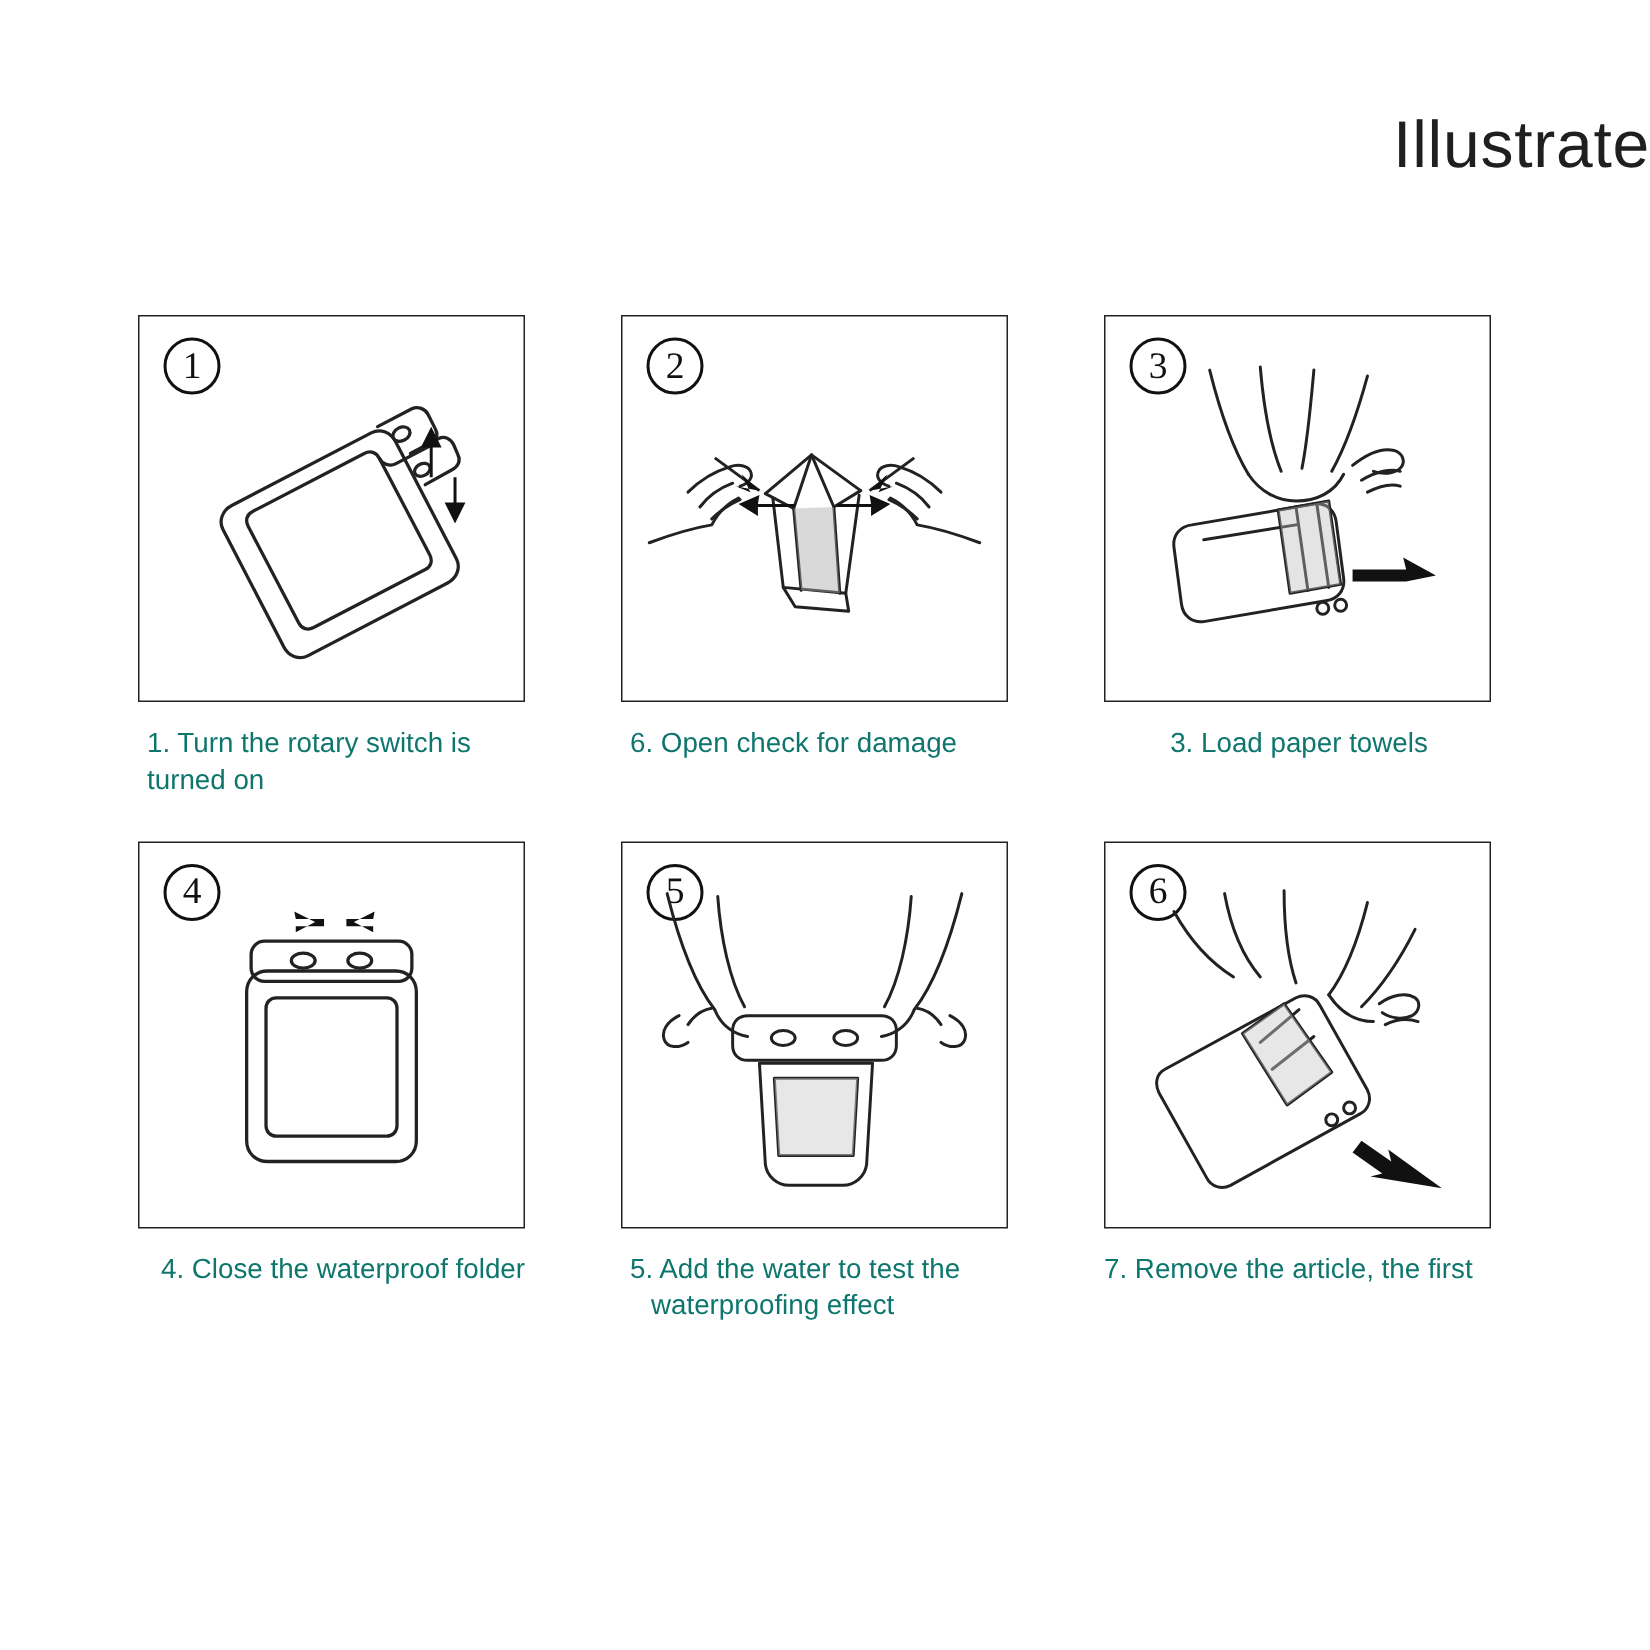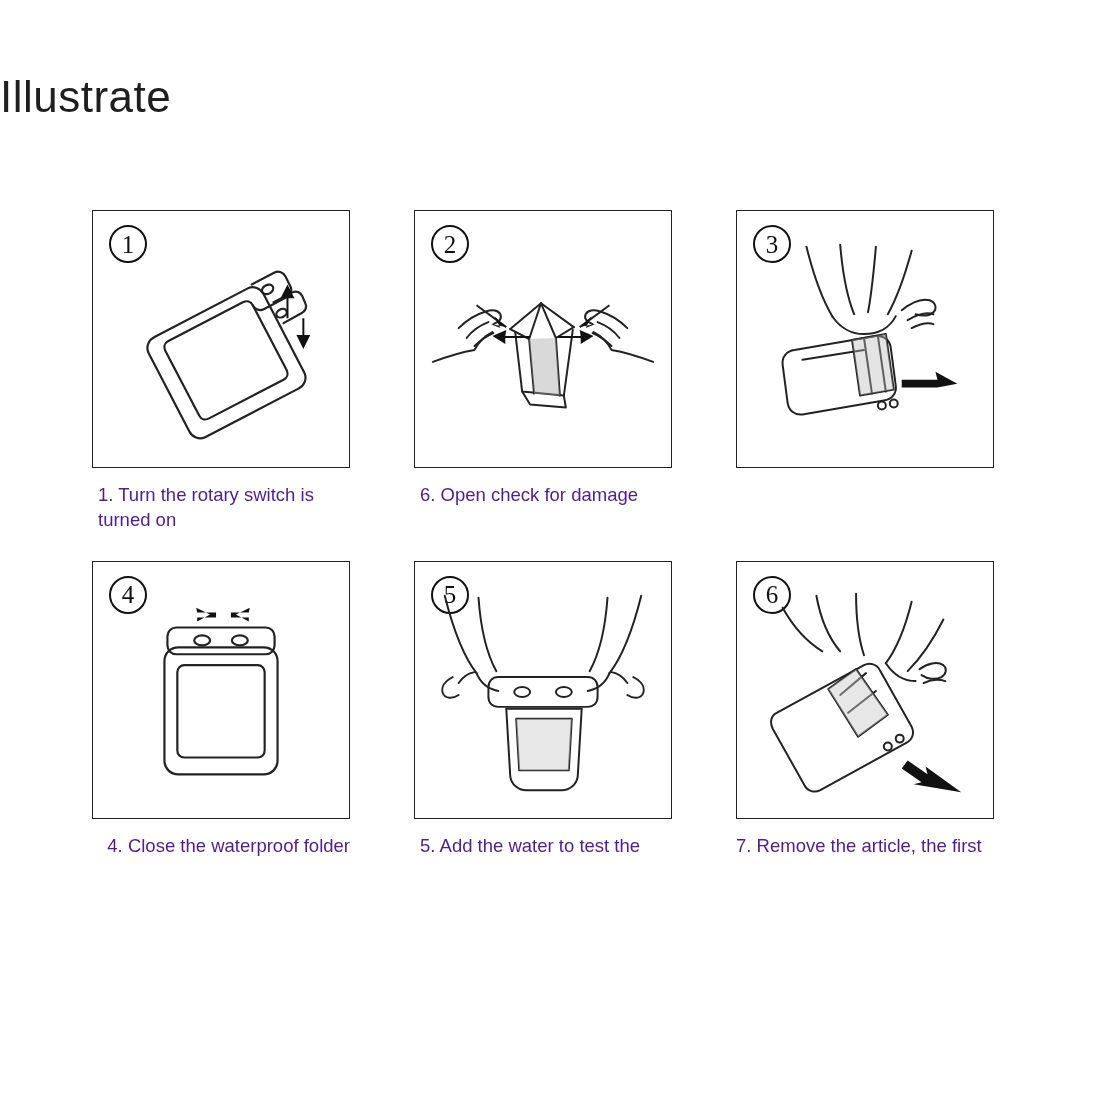--- a/index.html
+++ b/index.html
@@ -9,21 +9,21 @@
   }
   body {
     width: 1100px;
     height: 1100px;
     font-family: "Liberation Sans", sans-serif;
     color: #1a1a1a;
     position: relative;
     overflow: hidden;
   }
   .page-title {
-    text-align: left;
+    text-align: right;
     font-size: 44px;
     font-weight: 400;
     letter-spacing: 0.5px;
     margin: 0;
     padding-top: 72px;
     color: #1f1f1f;
   }
   .grid {
     position: absolute;
     top: 210px;
@@ -64,21 +64,21 @@
     box-sizing: border-box;
   }
   .art {
     position: absolute;
     inset: 0;
   }
   .step-caption {
     margin-top: 15px;
     font-size: 18.5px;
     line-height: 1.34;
-    color: #4c1d95;
+    color: #0f766e;
     text-align: center;
     padding: 0 2px;
   }
   .cap-indent {
     display: block;
   }
   
   .step[data-step="1"] .step-caption,
   .step[data-step="2"] .step-caption,
   .step[data-step="5"] .step-caption,
@@ -205,20 +205,24 @@
           <circle cx="158" cy="194" r="4"></circle>
         </g>
         <g fill="#bbb" opacity="0.4" stroke="none">
           <path d="M116,130 L150,124 L158,180 L124,186 Z"></path>
         </g>
         <g fill="#111" stroke="none">
           <path d="M222,174 L200,162 L202,170 L166,170 L166,178 L202,178 Z"></path>
         </g>
       </svg>
     </div>
+    <div class="step-caption">
+      <span>3. Load paper towels</span>
+      <span class="cap-indent"></span>
+    </div>
   </div>
 
   <div class="step" data-step="4">
     <div class="step-figure">
       <div class="step-number">4</div>
       <svg class="art" viewBox="0 0 258 258">
         <g fill="none" stroke="#222" stroke-width="2.2" stroke-linejoin="round" stroke-linecap="round">
 
           <path d="M86,86 L172,86 C180,86 186,92 186,100 L186,200 C186,208 180,214 172,214 L86,214 C78,214 72,208 72,200 L72,100 C72,92 78,86 86,86 Z"></path>
 
@@ -266,20 +270,21 @@
           <path d="M92,148 L168,148 L164,216 C163,224 156,230 148,230 L112,230 C104,230 97,224 96,216 Z"></path>
           <path d="M102,158 L158,158 L155,210 L105,210 Z"></path>
         </g>
         <g fill="#cfcfcf" opacity="0.5" stroke="none">
           <path d="M102,158 L158,158 L155,210 L105,210 Z"></path>
         </g>
       </svg>
     </div>
     <div class="step-caption">
       <span>5. Add the water to test the</span>
+      <span class="cap-indent" style="padding-left:14px">waterproofing effect</span>
     </div>
   </div>
 
   <div class="step" data-step="6">
     <div class="step-figure">
       <div class="step-number">6</div>
       <svg class="art" viewBox="0 0 258 258">
         <g fill="none" stroke="#222" stroke-width="2" stroke-linejoin="round" stroke-linecap="round">
 
           <path d="M46,46 C56,64 70,80 86,90"></path>

